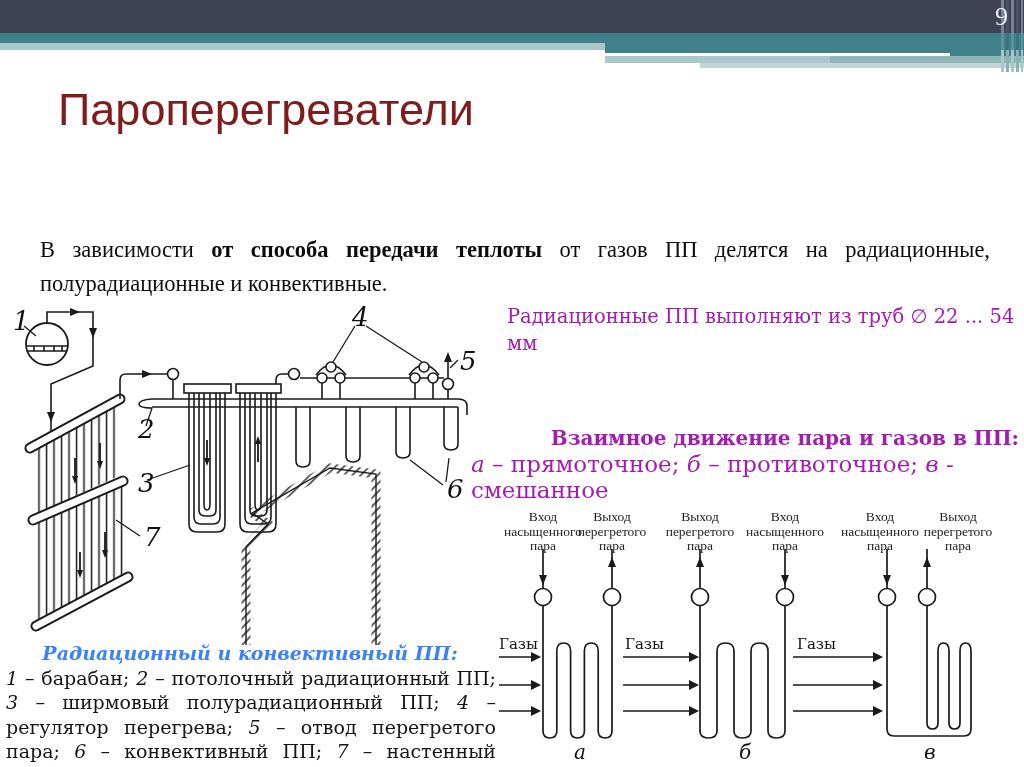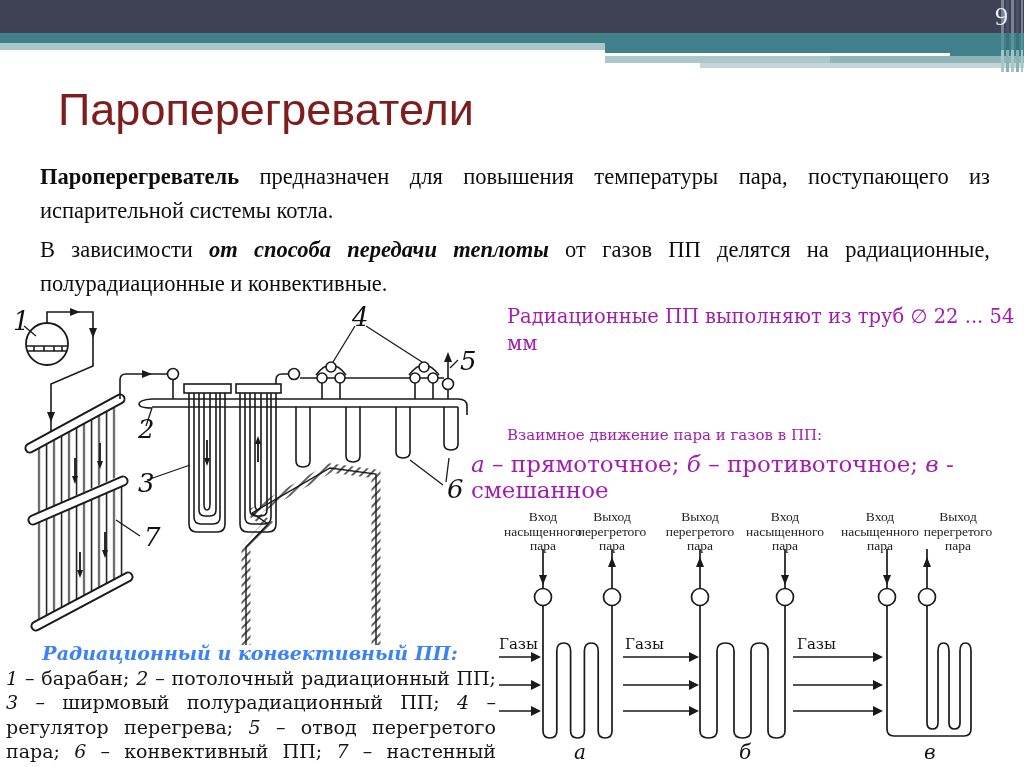--- a/index.html
+++ b/index.html
@@ -20,26 +20,26 @@
   .vs-b{background:linear-gradient(to bottom,#4a5066 0 33px,#38747e 33px 50px,#8ab2b5 50px 72px);}
   .page-number{right:16px;top:2px;font-family:"Liberation Serif",serif;font-size:26px;color:#e9eef1;}
   
   .title{left:58px;top:84px;font-family:"Liberation Sans",sans-serif;font-size:45px;
          color:#7f1d1d;letter-spacing:0px;}
   
   .para{left:40px;width:950px;font-size:22.5px;line-height:34px;text-align:justify;color:#0d0d0d;}
   .p1{top:160px;}
   .p2{top:233px;}
   .para b{font-weight:bold;}
-  .para .emph{font-weight:bold;font-style:italic;}
+  .para .emph{font-weight:bold;}
   
   .rcol{font-family:"DejaVu Serif",serif;color:#a21caf;}
   .r-rad{left:507px;top:303px;width:512px;font-size:19.5px;line-height:27px;}
   .r-conv{left:507px;top:336px;width:512px;font-size:19.5px;line-height:28px;text-align:justify;}
-  .r-move-title{left:507px;top:426px;width:512px;font-size:15px;font-weight:normal;text-align:left;}
+  .r-move-title{left:507px;top:426px;width:512px;font-size:20px;font-weight:bold;text-align:right;}
   .r-legend{left:471px;top:451px;width:527px;font-size:23px;}
   .r-legend .vkey{font-style:italic;}
   
   .flow-labels{left:497px;top:492px;width:527px;height:54px;}
   .flow-col{position:absolute;top:0;width:92px;font-size:13.5px;line-height:14.5px;
             text-align:center;font-family:"Liberation Serif",serif;color:#222;margin-top:18px;}
   
   .cap-title{left:4px;top:642px;width:492px;font-family:"DejaVu Serif",serif;
              font-size:19px;font-weight:bold;text-align:center;color:#3b82f6;font-style:italic;}
   .cap-items{left:6px;top:666px;width:490px;font-family:"DejaVu Serif",serif;
@@ -63,21 +63,20 @@
   <div class="abs rb4"></div>
   <div class="abs vstripe vs-a" style="left:1001px;width:3px;"></div>
   <div class="abs vstripe vs-b" style="left:1006px;width:3px;"></div>
   <div class="abs vstripe vs-a" style="left:1011px;width:3px;"></div>
   <div class="abs vstripe vs-b" style="left:1016px;width:3px;"></div>
   <div class="abs vstripe vs-a" style="left:1021px;width:2px;"></div>
   <div class="abs page-number">9</div>
 
   <div class="abs title">Пароперегреватели</div>
 
-  <div class="abs para p1"><b>Пароперегреватель</b><span> предназначен для повышения температуры пара, поступающего из испарительной системы котла.</span></div>
 
   <div class="abs para p2"><span>В зависимости </span><span class="emph">от способа передачи теплоты</span><span> от газов ПП делятся на радиационные, полурадиационные и конвективные.</span></div>
 
   <div class="abs rcol r-rad">Радиационные ПП выполняют из труб ∅ 22 ... 54 мм</div>
   <div class="abs rcol r-move-title">Взаимное движение пара и газов в ПП:</div>
   <div class="abs rcol r-legend"><span class="vkey">а</span><span> – прямоточное; </span><span class="vkey">б</span><span> – противоточное; </span><span class="vkey">в</span><span> - смешанное</span></div>
 
   <div class="abs flow-labels">
     <div class="flow-col" style="left:0px;">Вход насыщенного пара</div>
     <div class="flow-col" style="left:69px;">Выход перегретого пара</div>

